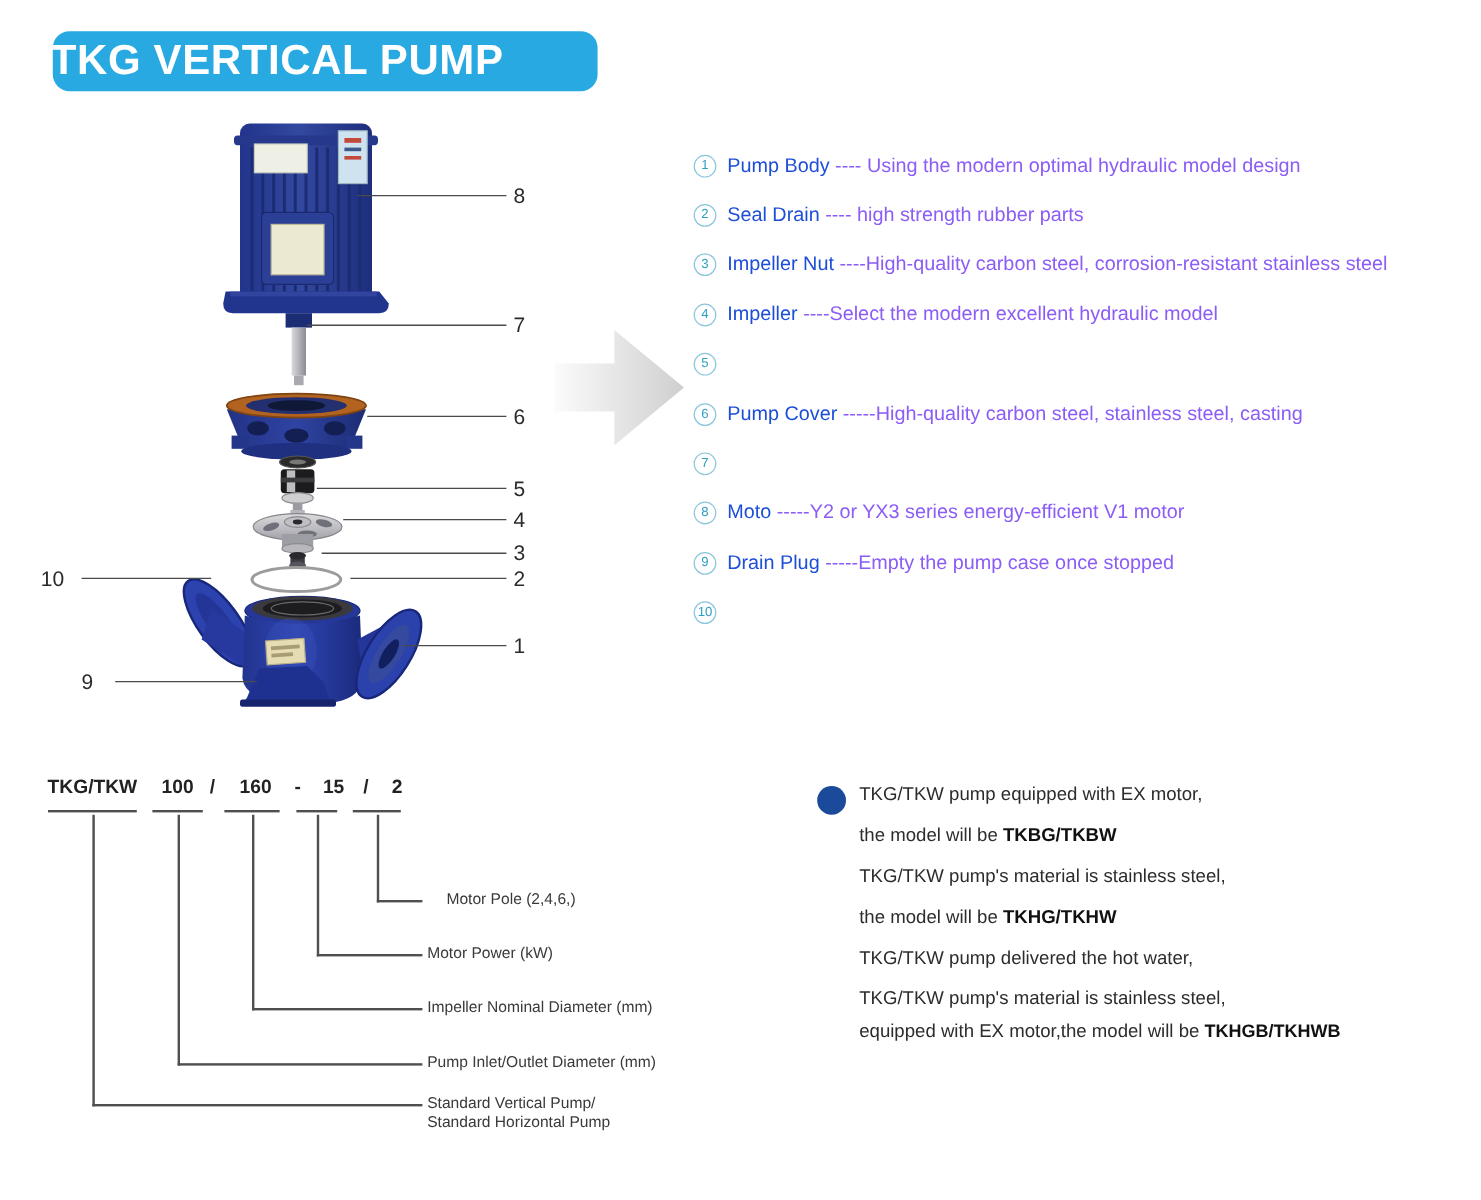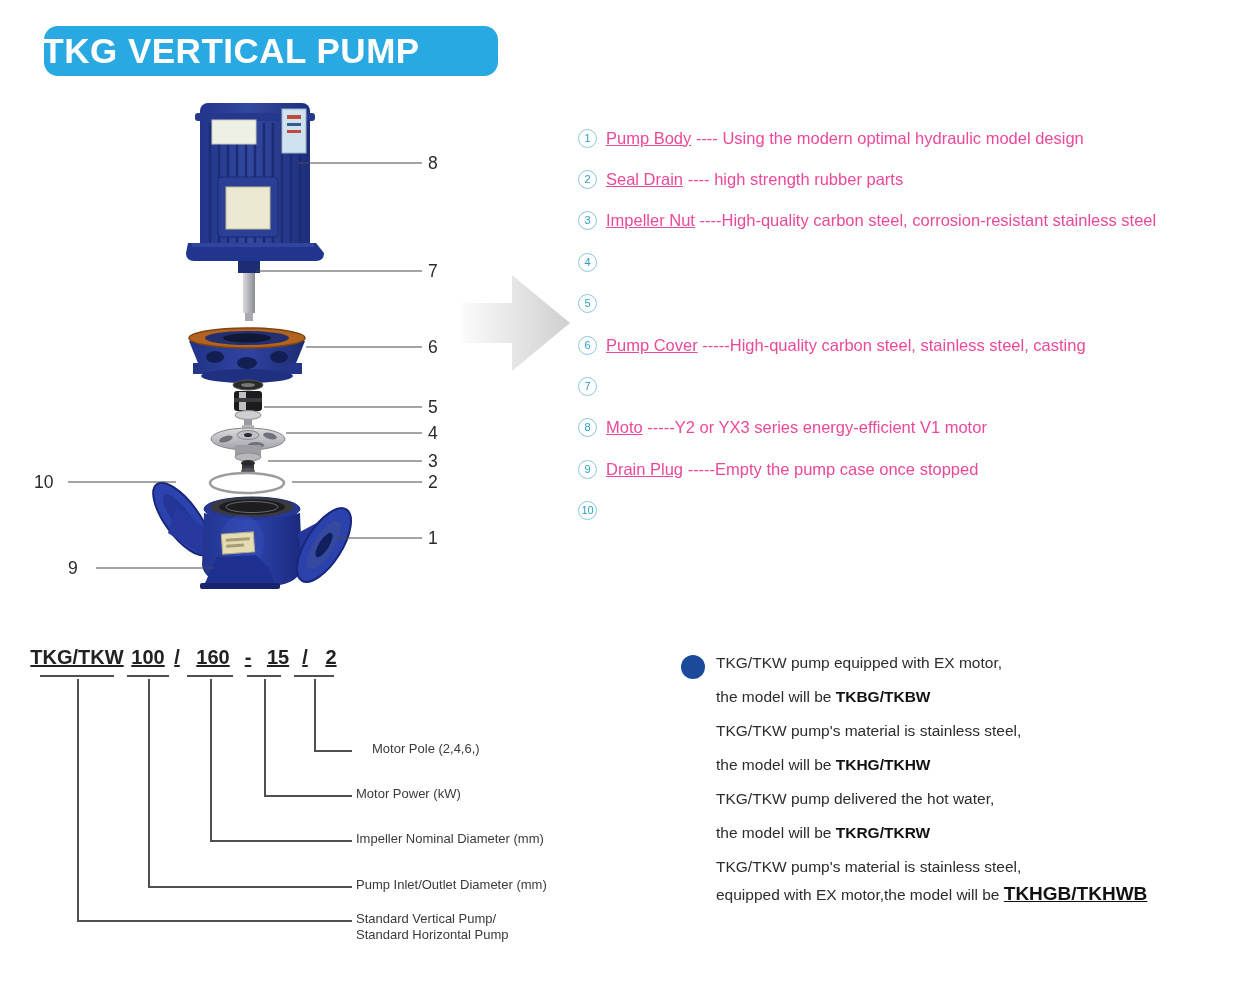--- a/index.html
+++ b/index.html
@@ -29,47 +29,47 @@
   .parts{position:absolute;left:578px;top:127px;width:656px;height:420px;}
   .part-row{
     position:absolute;left:0;display:flex;align-items:center;gap:9px;
     white-space:nowrap;font-size:16.5px;color:#3a3a3a;height:22px;
   }
   .badge{
     width:17px;height:17px;border:1.2px solid #8cc6dc;border-radius:50%;
     color:#2d9ec6;font-size:11px;line-height:11px;
     display:flex;align-items:center;justify-content:center;flex:none;
   }
-  .pname{color:#ec4899;text-decoration:underline;}
-  .prest{color:#ec4899;}
+  .pname{color:#1d4ed8;}
+  .prest{color:#8b5cf6;}
   
   .mc-code{
-    position:absolute;font-size:20px;font-weight:bold;color:#222;
-    transform:translateX(-50%);white-space:nowrap;line-height:24px;text-decoration:underline;
+    position:absolute;font-size:16px;font-weight:bold;color:#222;
+    transform:translateX(-50%);white-space:nowrap;line-height:24px;
   }
   .mc-u{position:absolute;height:2px;background:#4f4f4f;}
   .mc-v{position:absolute;width:2px;background:#4f4f4f;}
   .mc-h{position:absolute;height:2px;background:#4f4f4f;}
   .mc-label{
     position:absolute;font-size:13px;color:#3a3a3a;line-height:16px;
     white-space:nowrap;font-weight:500;
   }
   
   .bullet{
     position:absolute;left:681px;top:655px;width:24px;height:24px;
     border-radius:50%;background:#1b4a9b;
   }
   .notes{position:absolute;left:716px;top:652px;width:480px;}
   .note-line{
     font-size:15.5px;color:#2c2c2c;line-height:22px;margin-bottom:12px;
     white-space:nowrap;
   }
   .note-line b{font-weight:bold;color:#111;}
   .note-line.tight{margin-top:-7px;}
-  .note-line:last-child b{font-size:19px;text-decoration:underline;}
+  .note-line:last-child b{font-size:15px;}
 </style>
 </head>
 <body>
 
 <div class="banner">
   <span class="t">TKG VERTICAL PUMP</span>
 </div>
 
 <svg id="pump-svg" width="440" height="505" viewBox="0 0 440 505">
   <defs>
@@ -246,20 +246,21 @@
     <div class="part-row" style="top: 41.4px;">
       <span class="badge">2</span>
       <span><span class="pname">Seal Drain</span><span class="prest"> ---- high strength rubber parts</span></span>
     </div>
     <div class="part-row" style="top: 82.8px;">
       <span class="badge">3</span>
       <span><span class="pname">Impeller Nut</span><span class="prest"> ----High-quality carbon steel, corrosion-resistant stainless steel</span></span>
     </div>
     <div class="part-row" style="top: 124.2px;">
       <span class="badge">4</span>
+      <span><span class="pname">Impeller</span><span class="prest"> ----Select the modern excellent hydraulic model</span></span>
     </div>
     <div class="part-row" style="top: 165.6px;">
       <span class="badge">5</span>
     </div>
     <div class="part-row" style="top: 207px;">
       <span class="badge">6</span>
       <span><span class="pname">Pump Cover</span><span class="prest"> -----High-quality carbon steel, stainless steel, casting</span></span>
     </div>
     <div class="part-row" style="top: 248.4px;">
       <span class="badge">7</span>
@@ -319,16 +320,15 @@
     </div>
   </div>
 
 <div class="bullet"></div>
 <div class="notes">
     <div class="note-line"><span>TKG/TKW pump equipped with EX motor,</span></div>
     <div class="note-line"><span>the model will be </span><b>TKBG/TKBW</b></div>
     <div class="note-line"><span>TKG/TKW pump's material is stainless steel,</span></div>
     <div class="note-line"><span>the model will be </span><b>TKHG/TKHW</b></div>
     <div class="note-line"><span>TKG/TKW pump delivered the hot water,</span></div>
-    <div class="note-line"><span>the model will be </span><b>TKRG/TKRW</b></div>
     <div class="note-line"><span>TKG/TKW pump's material is stainless steel,</span></div>
     <div class="note-line tight"><span>equipped with EX motor,the model will be </span><b>TKHGB/TKHWB</b></div>
   </div>
 
 </body></html>

